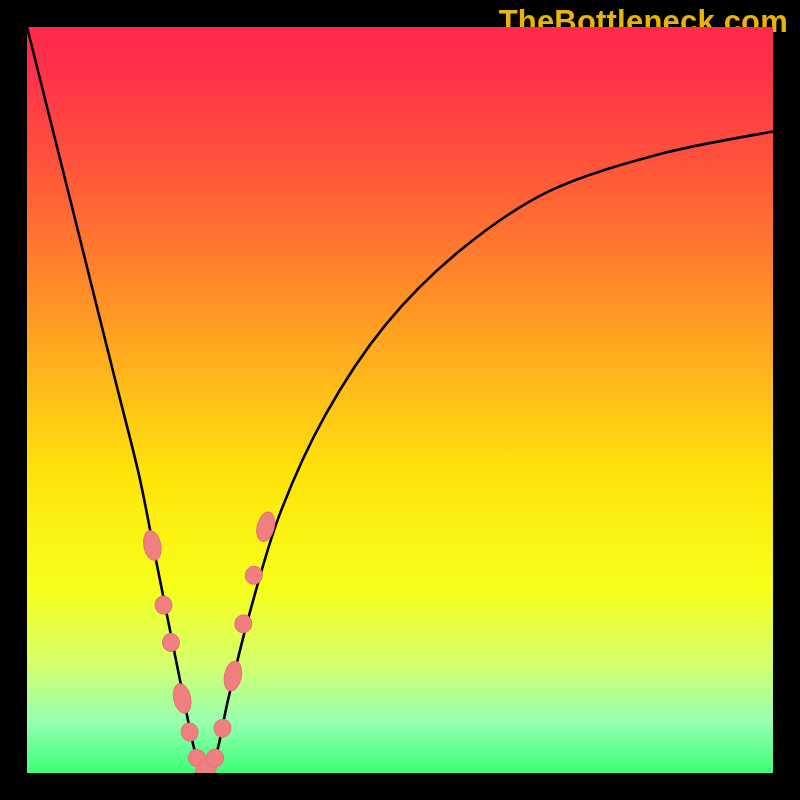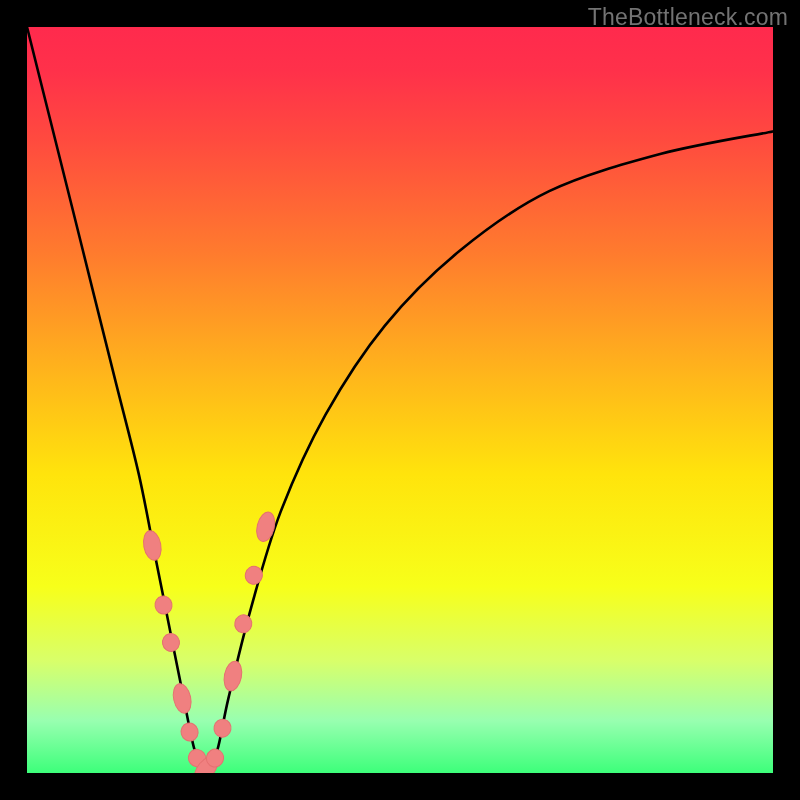--- a/index.html
+++ b/index.html
@@ -41,23 +41,23 @@
       #f7ff1a 75%,
       #d8ff6a 85%,
       #98ffb0 93%,
       #3dff7a 100%
     );
   }
   .watermark {
     position: absolute;
     top: 4px;
     right: 12px;
-    color: #737373;
-    font-size: 23px;
-    font-weight: 400;
+    color: #eab308;
+    font-size: 31px;
+    font-weight: 700;
     letter-spacing: 0.2px;
   }
   svg.curve {
     position: absolute;
     inset: 0;
   }
 </style>
 </head>
 <body>
 

